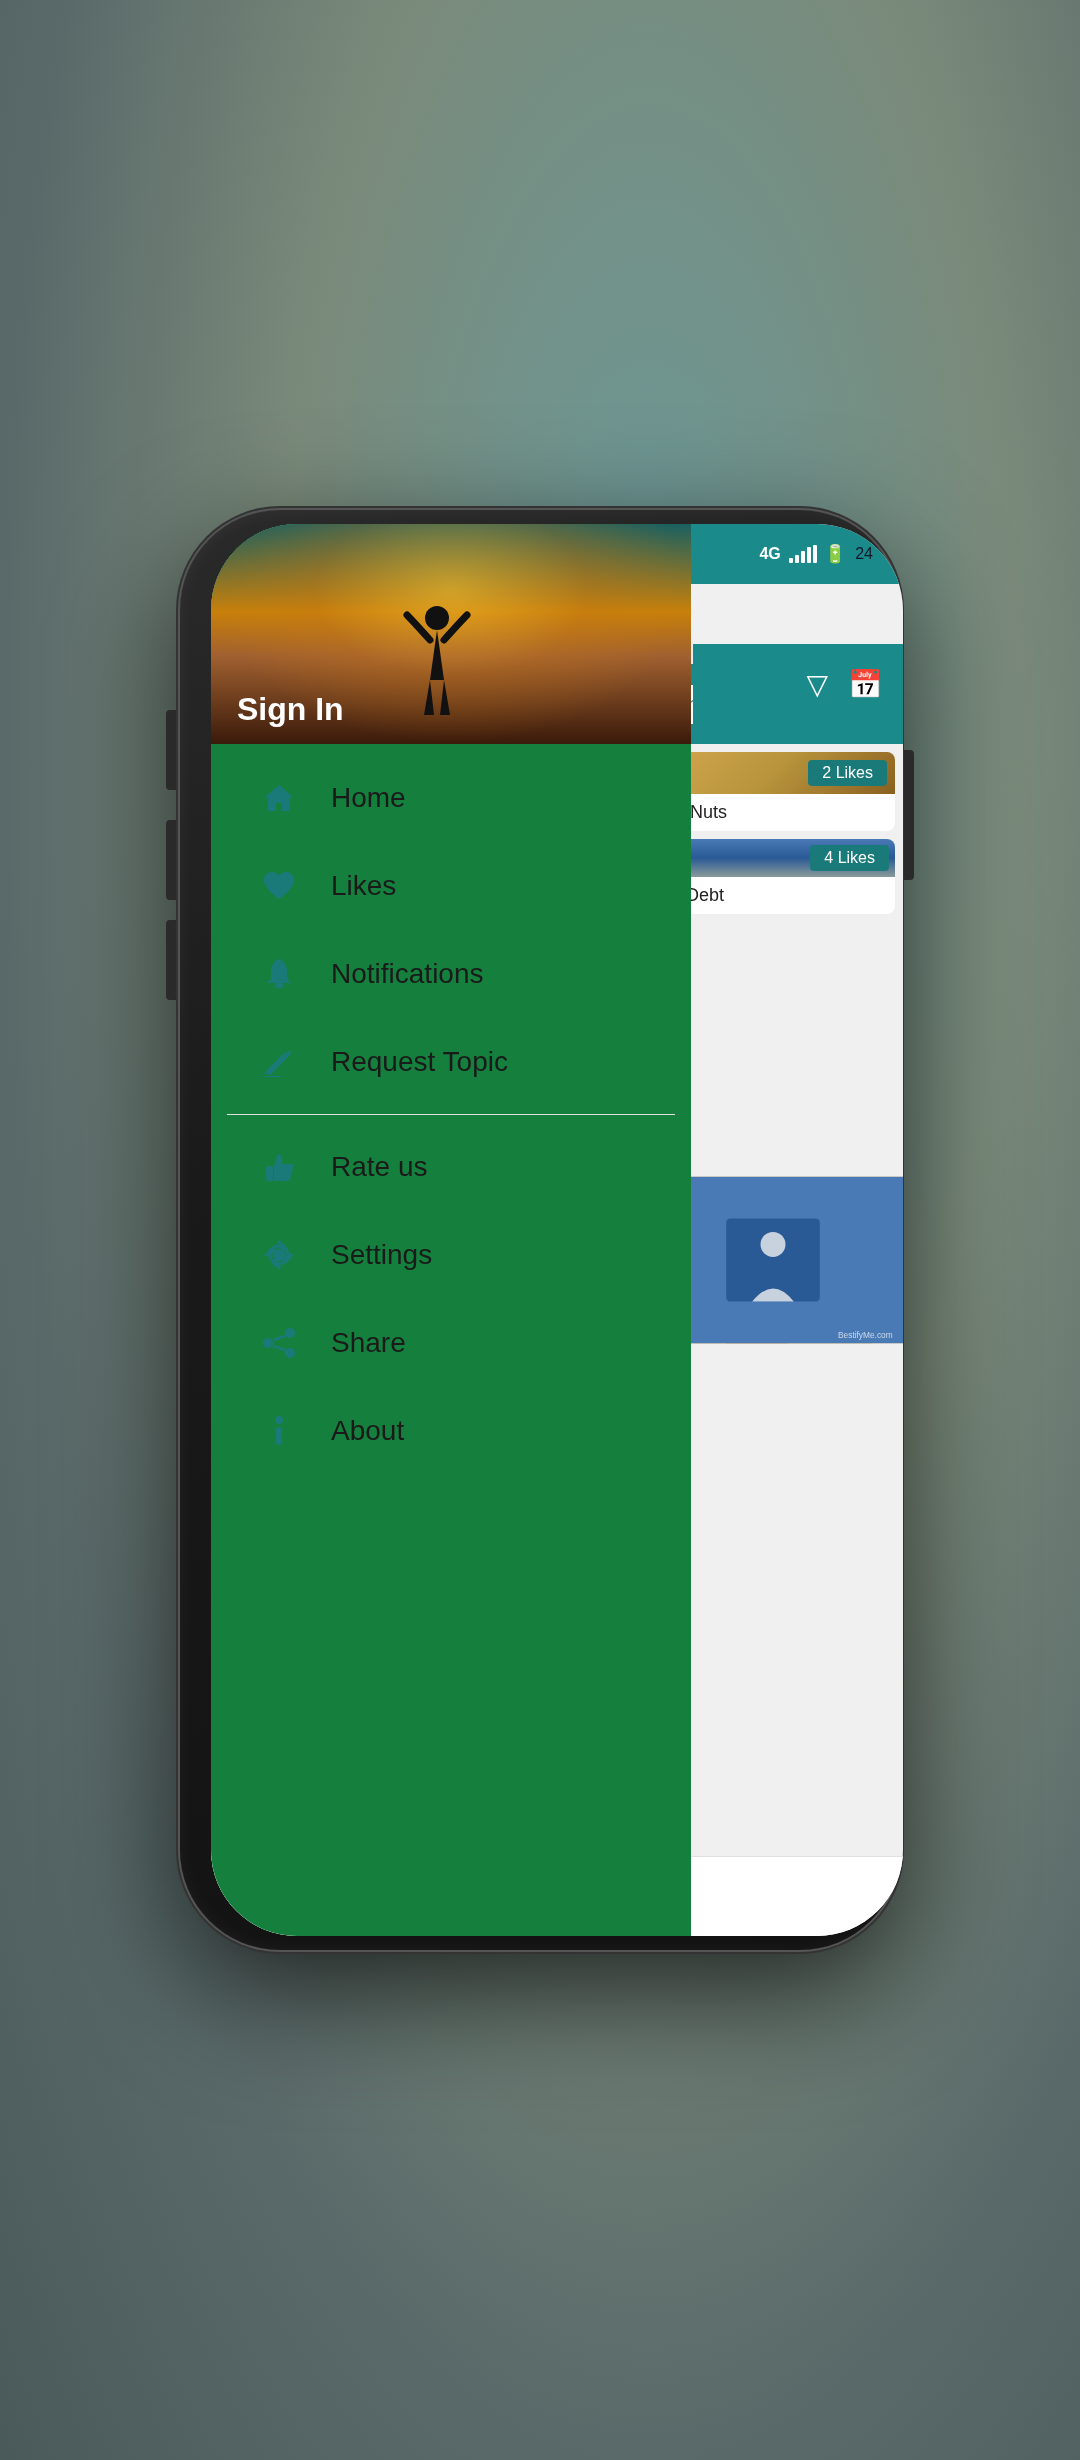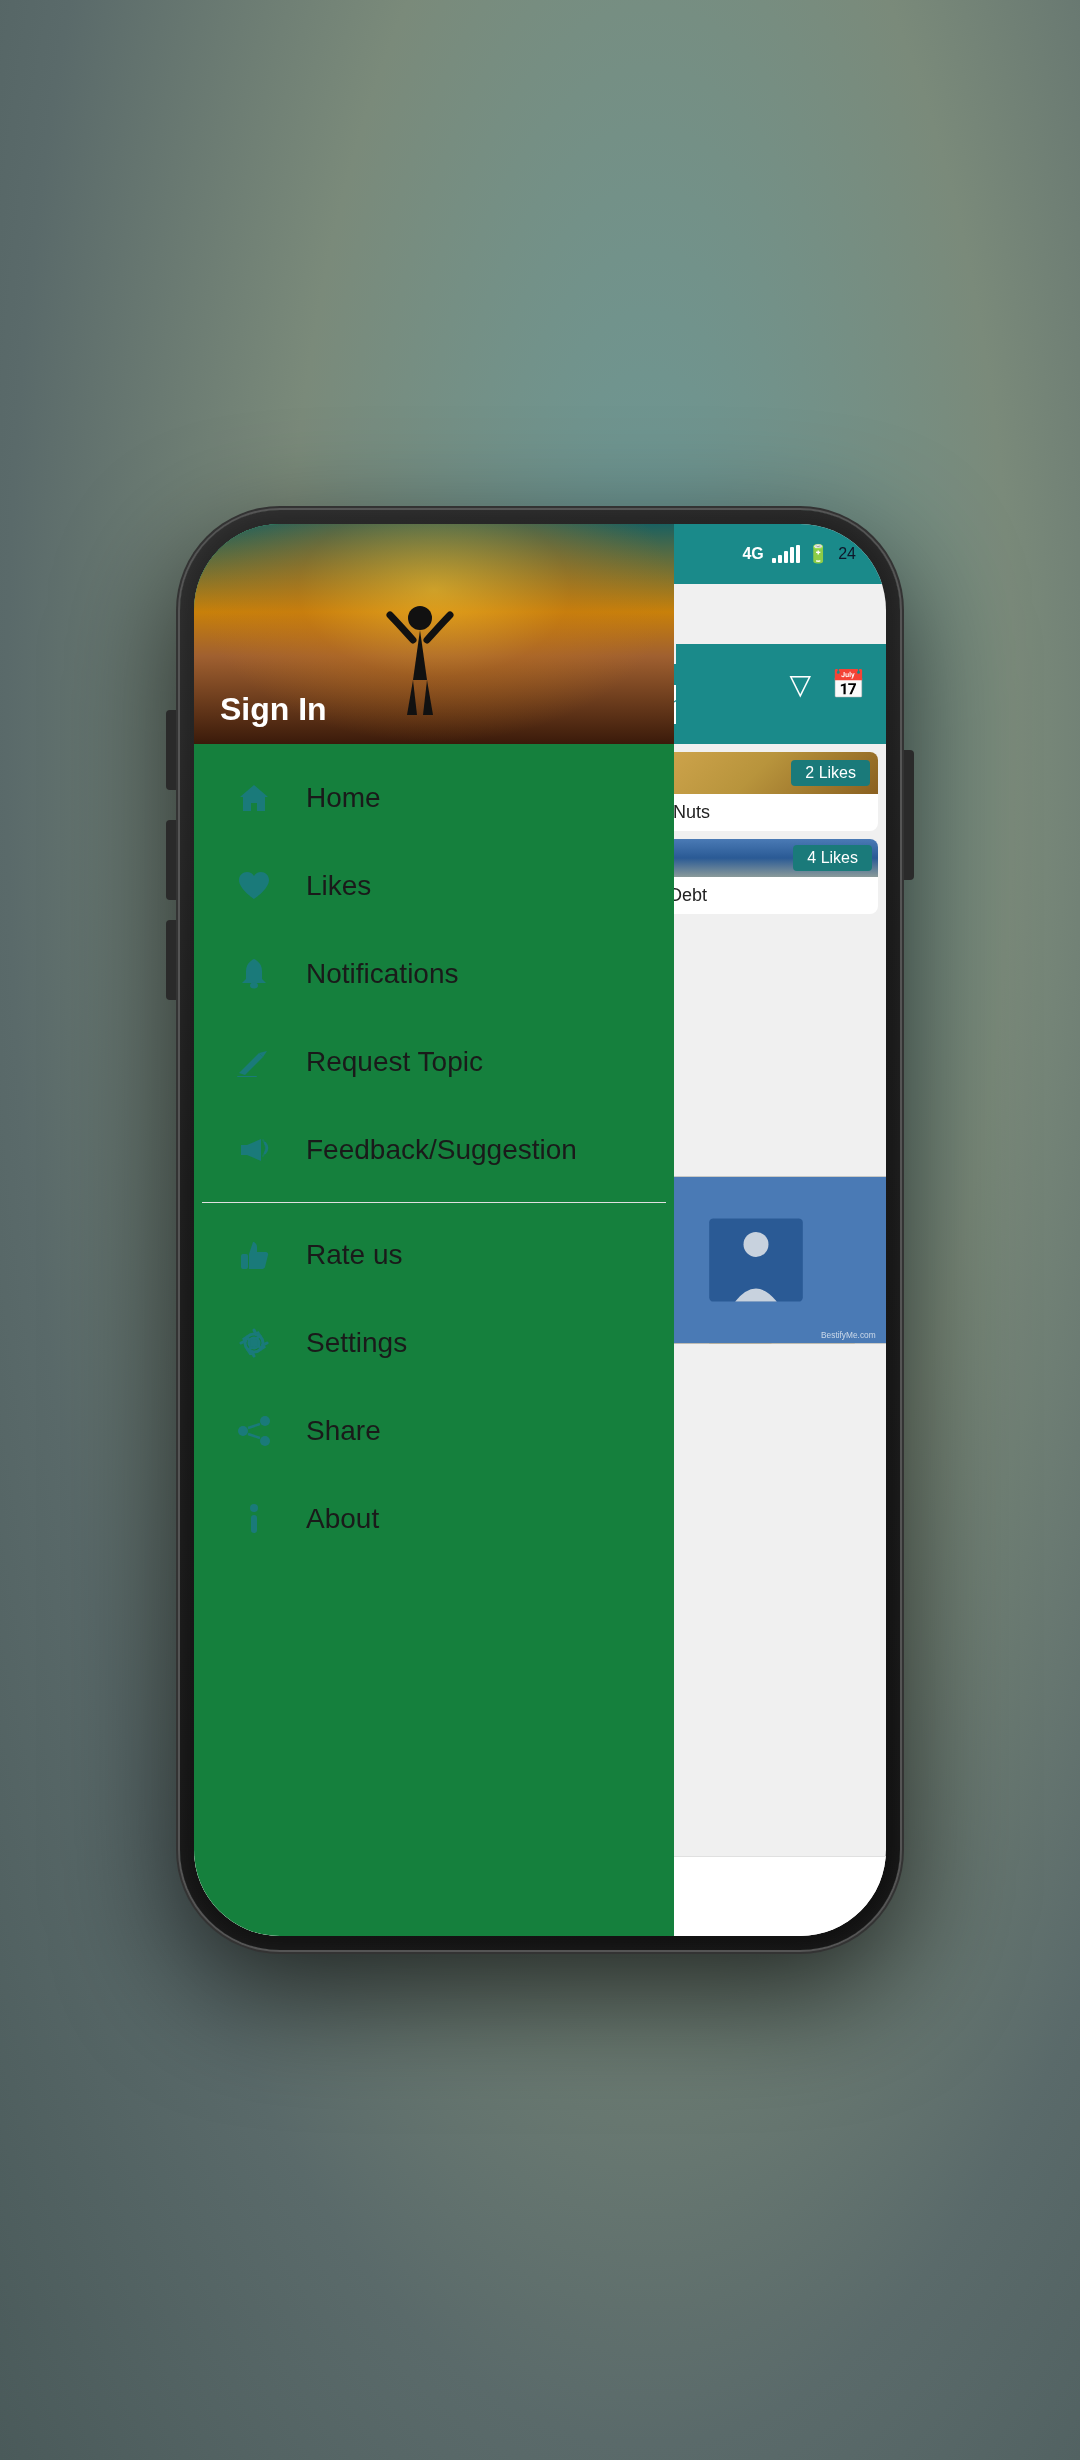--- a/index.html
+++ b/index.html
@@ -52,20 +52,21 @@
       border-radius: 0 4px 4px 0;
     }
 
     .phone-screen {
       width: 100%;
       height: 100%;
       background: #f0f0f0;
       border-radius: 86px;
       overflow: hidden;
       position: relative;
+      margin-left: 17px;
     }
 
     
     .status-bar {
       width: 100%;
       height: 60px;
       background: #1a8a8a;
       display: flex;
       align-items: center;
       justify-content: space-between;
@@ -180,21 +181,21 @@
       left: 26px;
       color: white;
       font-size: 32px;
       font-weight: 600;
     }
 
     
     .menu-list {
       flex: 1;
       overflow-y: auto;
-      padding: 10px 8px;
+      padding: 10px 16px;
     }
 
     .menu-item {
       display: flex;
       align-items: center;
       padding: 22px 30px;
       gap: 30px;
       cursor: pointer;
       transition: background 0.15s;
     }
@@ -494,32 +495,20 @@
             <svg width="34" height="30" viewBox="0 0 34 30">
               <path d="M2 26 L8 28 L26 10 L22 6 Z" fill="#1a7a7a"></path>
               <path d="M22 6 L26 10 L30 4 Z" fill="#1a7a7a"></path>
 
               <rect x="0" y="29" width="20" height="2" fill="#1a7a7a" rx="1"></rect>
             </svg>
           </div>
           <span class="menu-label">Request Topic</span>
         </div>
 
-        <div class="menu-item">
-          <div class="menu-icon">
-            <svg width="34" height="30" viewBox="0 0 34 30">
-              <path d="M4 10 L4 20 L10 20 L24 26 L24 4 L10 10 Z" fill="#1a7a7a"></path>
-              <rect x="4" y="10" width="6" height="10" fill="#1a7a7a"></rect>
-
-              <path d="M28 8 Q32 13 28 18" stroke="#1a7a7a" stroke-width="2.5" fill="none" stroke-linecap="round"></path>
-              <path d="M26 5 Q32 13 26 21" stroke="#1a7a7a" stroke-width="2" fill="none" stroke-linecap="round" opacity="0.5"></path>
-            </svg>
-          </div>
-          <span class="menu-label">Feedback/Suggestion</span>
-        </div>
 
         <div class="menu-divider"></div>
 
         <div class="menu-item">
           <div class="menu-icon">
             <svg width="34" height="34" viewBox="0 0 34 34">
               <path d="M12 16 L16 4 C18 4 20 6 20 9 L20 14 L29 14 C30.5 14 31.5 15.5 31 17 L28 29 C27.5 30.5 26 31 25 31 L12 31 Z" fill="#1a7a7a"></path>
               <rect x="4" y="16" width="7" height="15" fill="#1a7a7a" rx="2"></rect>
             </svg>
           </div>

